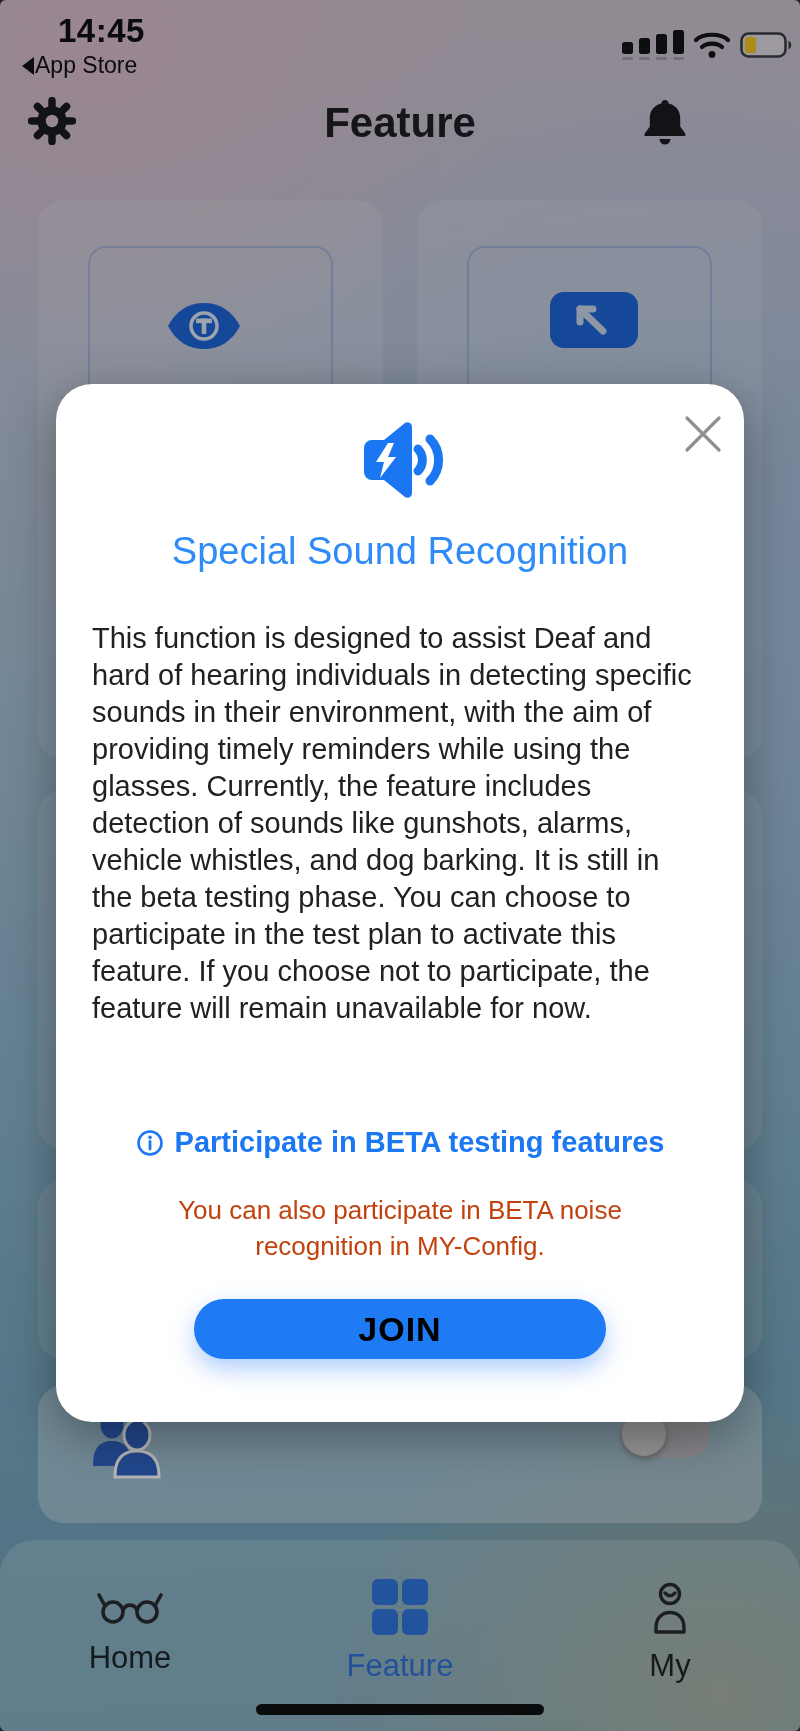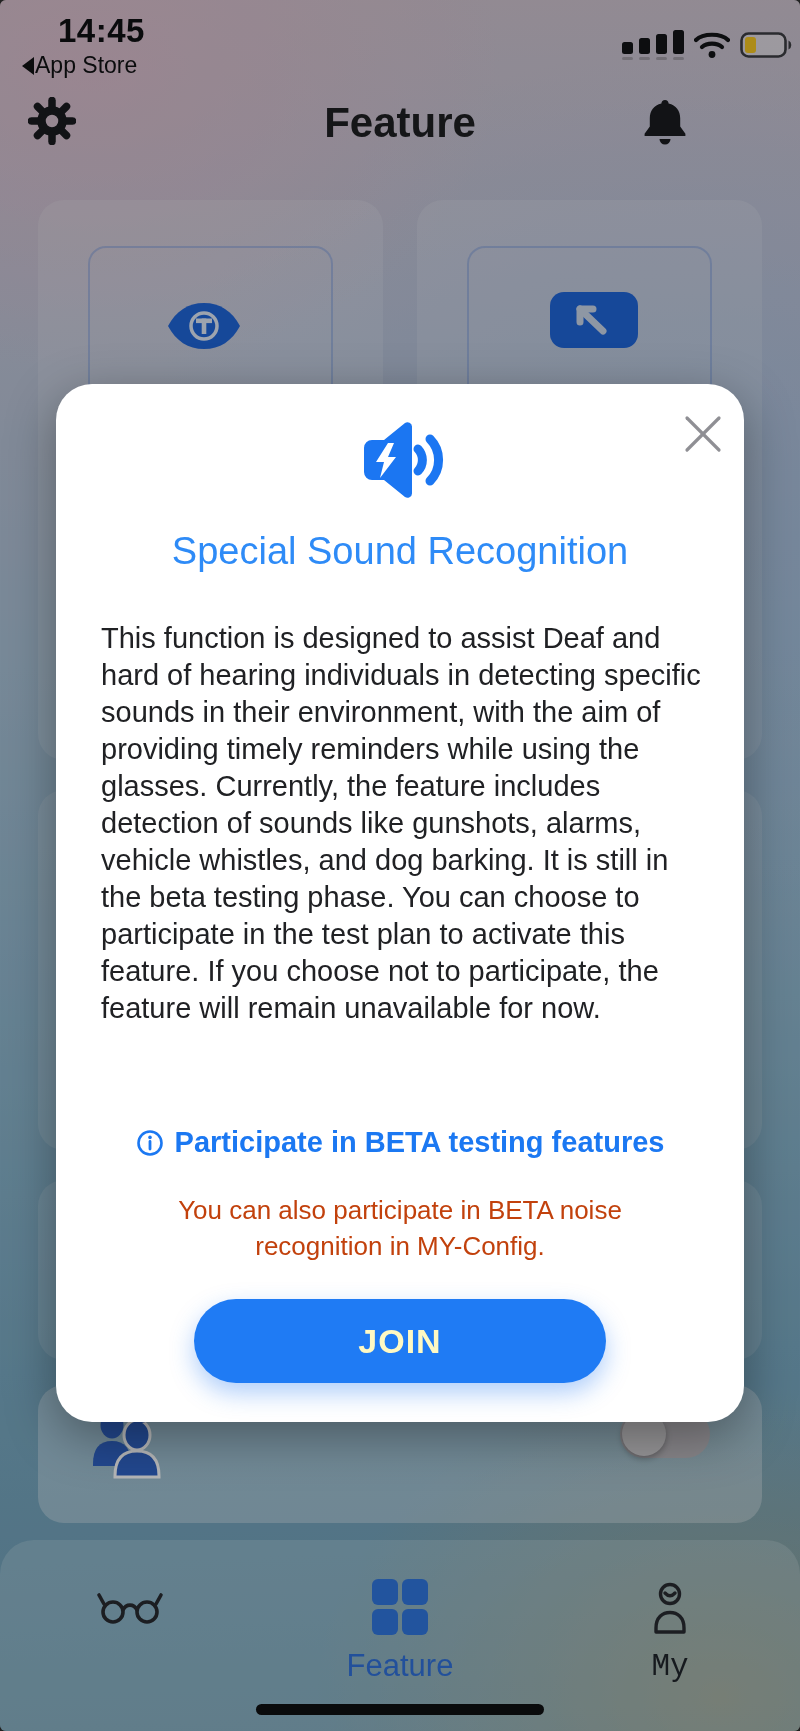--- a/index.html
+++ b/index.html
@@ -39,26 +39,26 @@
   .nav-label.active { color:#2f6fd8; }
   .home-indicator { left:256px; top:1704px; width:288px; height:11px; border-radius:6px; background:#0c0c0c; }
   
   .dim { inset:0; background:rgba(8,10,14,0.30); z-index:3; }
   
   .modal { left:56px; top:348px; width:688px; height:1038px; background:#ffffff; border-radius:36px;
     box-shadow:0 14px 50px rgba(0,0,0,0.35); z-index:5;margin-top:36px; }
   .modal .speaker { left:298px; top:28px; }
   .modal .close { left:627px; top:30px; width:40px; height:40px; cursor:pointer; }
   .modal-title { left:0; width:688px; top:146px; text-align:center; font-size:38px; font-weight:500; color:#2e8bf7; }
-  .modal-body { left:45px; top:236px; width:604px; font-size:29px; line-height:37px; color:#202124; }
+  .modal-body { left:36px; top:236px; width:604px; font-size:29px; line-height:37px; color:#202124; }
   .beta-link { left:0; width:688px; top:742px; display:flex; justify-content:center; align-items:center; gap:11px;
     font-size:29px; font-weight:bold; color:#1b78f2; cursor:pointer; }
   .beta-note { left:109px; width:470px; top:808px; text-align:center; font-size:26px; line-height:36px; color:#c2410c; }
-  .join-btn { left:138px; top:915px; width:412px; height:84px; border-radius:42px; background:#1f7bf4; border:none;
-    color:#fef9c3; font-family:"Liberation Sans", sans-serif; font-size:34px; font-weight:bold; letter-spacing:1px;
+  .join-btn { left:138px; top:915px; width:412px; height:60px; border-radius:42px; background:#1f7bf4; border:none;
+    color:#000000; font-family:"Liberation Sans", sans-serif; font-size:34px; font-weight:bold; letter-spacing:1px;
     box-shadow:0 10px 24px rgba(25,115,240,0.35); cursor:pointer; }
 </style>
 </head>
 <body>
 
 <div class="phone">
 
   <div class="abs" style="inset:0; z-index:1;">
 
     <div class="abs time">14:45</div>
@@ -164,33 +164,34 @@
     <div class="abs nav-item" style="left:30px; top:1582px;">
       <svg width="68" height="46" viewBox="0 0 68 46">
         <g stroke="#26282c" stroke-width="3.6" fill="none" stroke-linecap="round">
           <circle cx="17" cy="30" r="10"></circle>
           <circle cx="51" cy="30" r="10"></circle>
           <path d="M27 28 C 30 21.5, 38 21.5, 41 28"></path>
           <path d="M8 22 L3 13"></path>
           <path d="M60 22 L65 13"></path>
         </g>
       </svg>
+      <div class="nav-label">Home</div>
     </div>
     <div class="abs nav-item" style="left:300px; top:1578px;">
       <svg width="58" height="58" viewBox="0 0 58 58">
         <g fill="#2f74dd">
           <rect x="1" y="1" width="26" height="26" rx="6"></rect>
           <rect x="31" y="1" width="26" height="26" rx="6"></rect>
           <rect x="1" y="31" width="26" height="26" rx="6"></rect>
           <rect x="31" y="31" width="26" height="26" rx="6"></rect>
         </g>
       </svg>
       <div class="nav-label active">Feature</div>
     </div>
-    <div class="abs nav-item" style="left:570px; top:1580px;font-family:Liberation Mono, monospace;">
+    <div class="abs nav-item" style="left:570px; top:1580px;">
       <svg width="54" height="56" viewBox="0 0 54 56">
         <g stroke="#26282c" stroke-width="3.4" fill="none" stroke-linecap="round" stroke-linejoin="round">
           <circle cx="27" cy="14" r="9.5"></circle>
           <path d="M22 13 q5 5.5 10 0"></path>
           <path d="M13 52 v-4 c0-10.5 6.5-15.5 14-15.5 s14 5 14 15.5 v4 z"></path>
         </g>
       </svg>
       <div class="nav-label">My</div>
     </div>
     <div class="abs home-indicator"></div>

